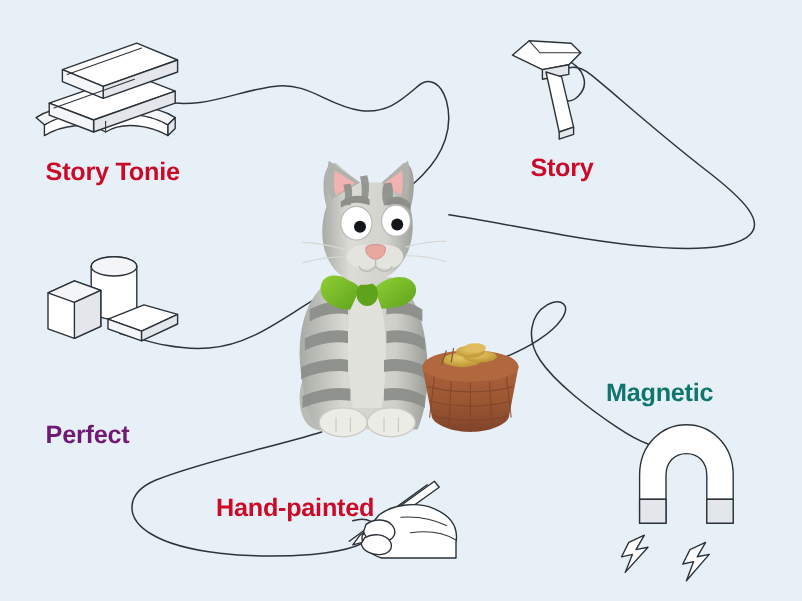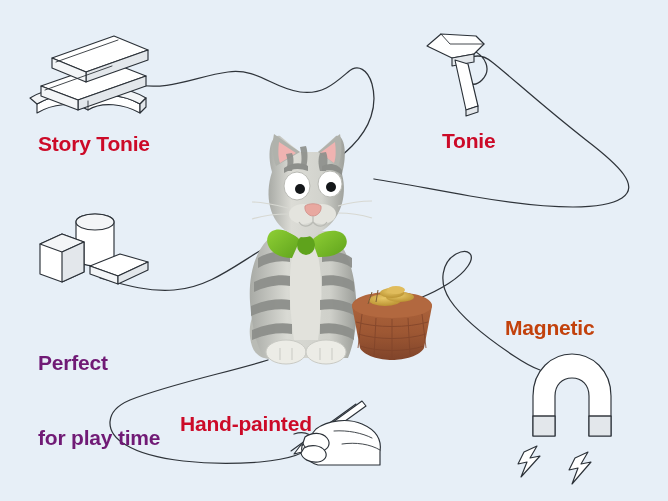--- a/index.html
+++ b/index.html
@@ -238,24 +238,23 @@
         <ellipse fill="url(#coinG)" cx="400" cy="297" rx="14" ry="5"></ellipse>
         <ellipse fill="url(#coinG)" cx="392" cy="293" rx="12" ry="5"></ellipse>
         <ellipse fill="#e0bc5c" cx="396" cy="290" rx="9" ry="4"></ellipse>
       </g>
       <path stroke="#7a5a34" stroke-width="1" fill="none" d="M372 292 L 368 304 M378 290 L 376 302"></path>
     </g>
   </svg>
 
   <div class="label" id="label-story" style="color: rgb(204, 10, 40);">Story Tonie</div>
 
-  <div class="label" id="label-robust" style="color: rgb(204, 10, 40);">Tonie</div>
+  <div class="label" id="label-robust" style="color: rgb(204, 10, 40);">Story</div>
 
   <div class="label" id="label-perfect" style="color: #701a75;">
     <div>Perfect</div>
-    <div>for play time</div>
   </div>
 
   <div class="label" id="label-hand" style="color: rgb(204, 10, 40); margin-left: 44px;">Hand-painted</div>
 
-  <div class="label" id="label-magnetic" style="color: #c2410c;">Magnetic</div>
+  <div class="label" id="label-magnetic" style="color: #0f766e;">Magnetic</div>
 
 </div>
 
 </body></html>

